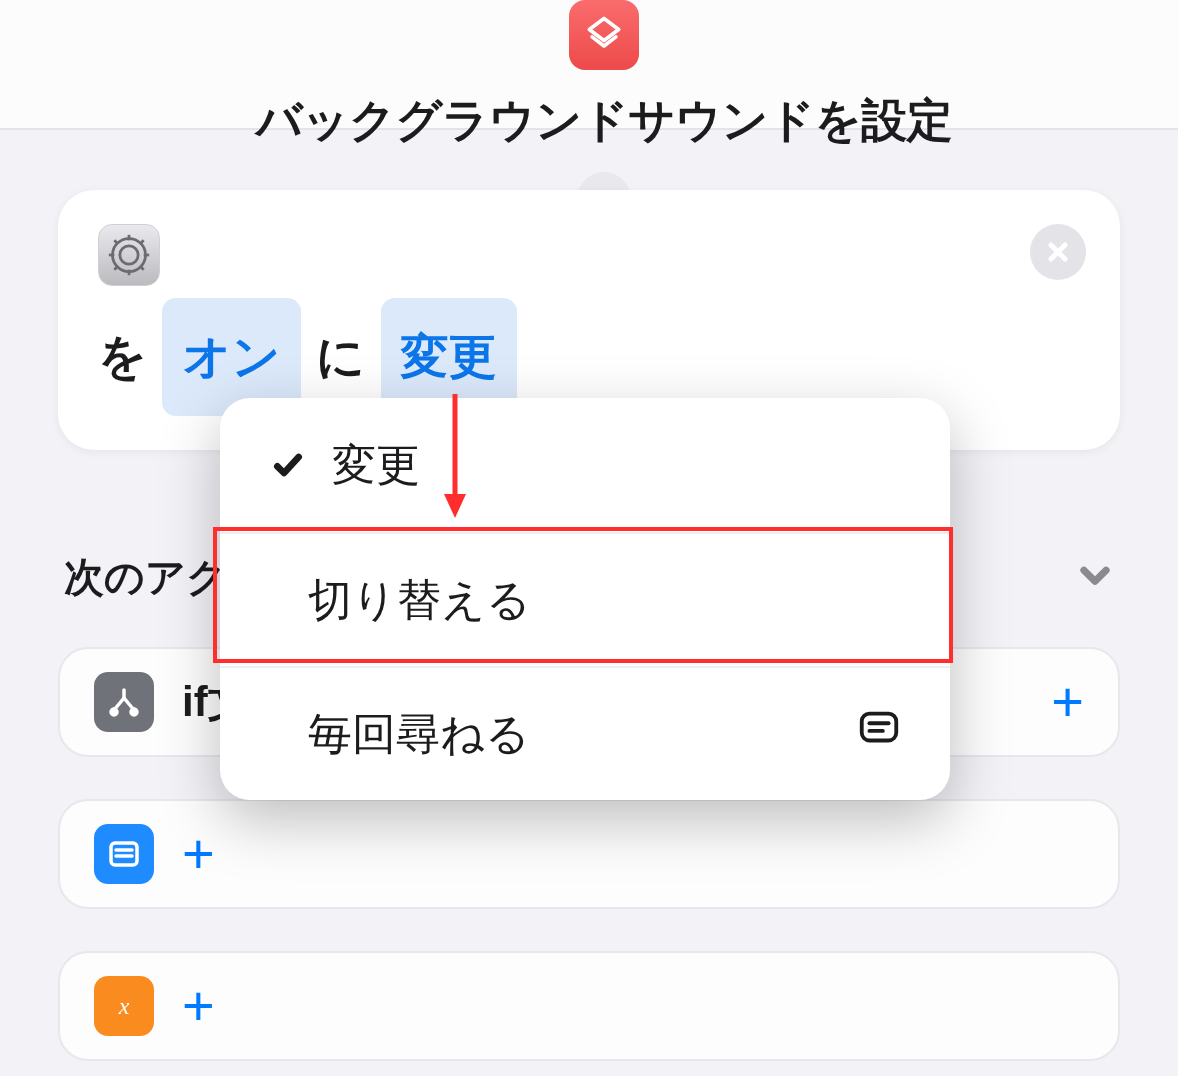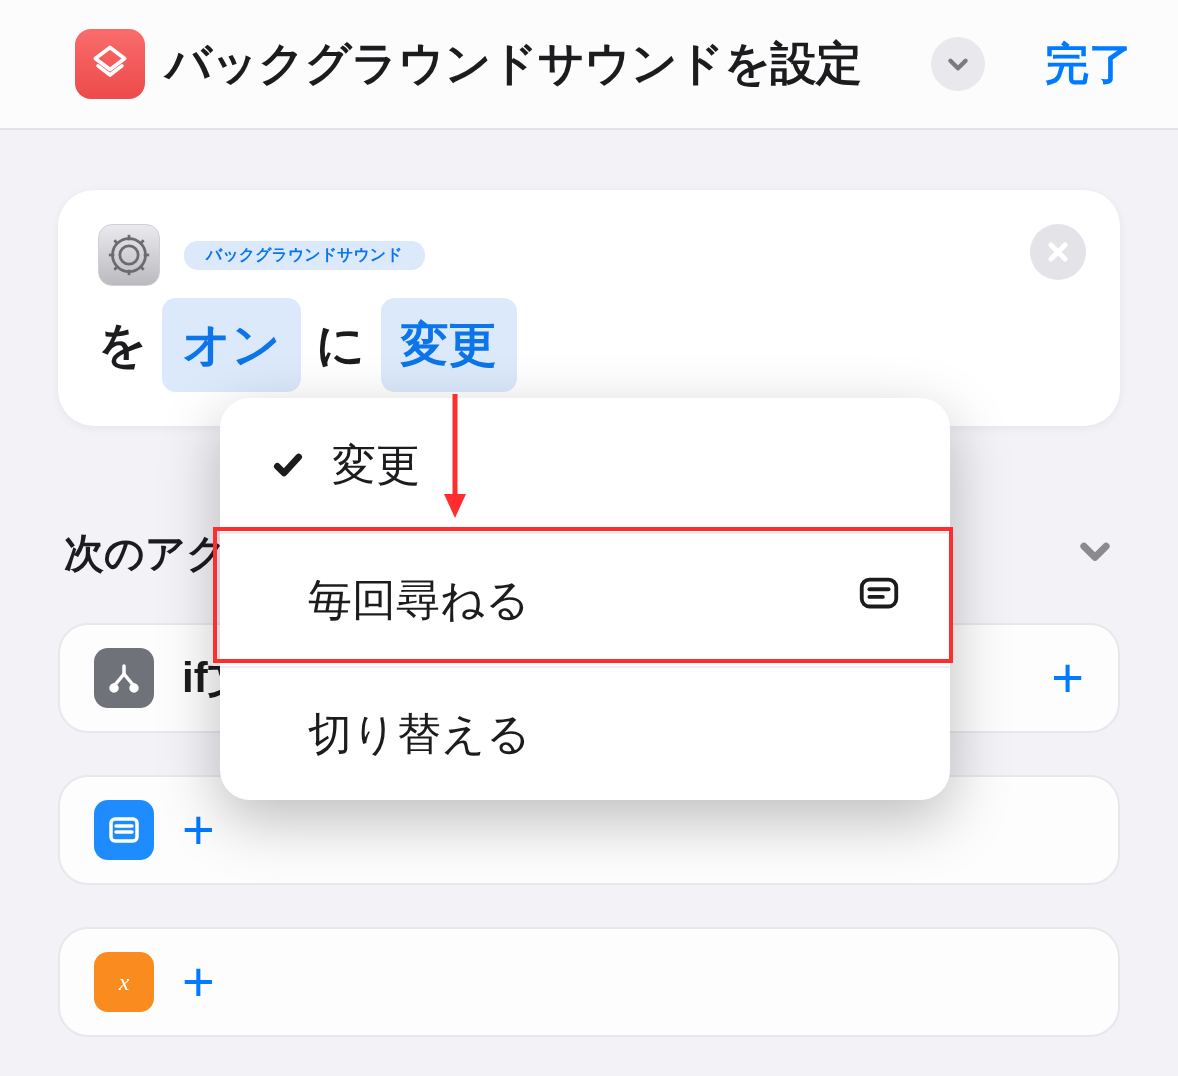--- a/index.html
+++ b/index.html
@@ -13,20 +13,21 @@
 
   
   .header {
     height: 130px;
     background: #fcfcfd;
     border-bottom: 2px solid #e4e4e8;
     display: flex;
     align-items: center;
     padding: 0 45px 0 75px;
     gap: 20px;
+    flex-direction: column;
   }
   .app-icon {
     width: 70px; height: 70px;
     border-radius: 16px;
     background: linear-gradient(180deg, #fa6c6c 0%, #ed4a4a 100%);
     display: flex; align-items: center; justify-content: center;
     flex-shrink: 0;
   }
   .app-icon svg { width: 44px; height: 44px; }
   .header-title {
@@ -83,21 +84,21 @@
     font-weight: 700;
     color: #1c1c1e;
     line-height: 1.7;
     padding-left: 0;
   }
   .token {
     display: inline-block;
     background: #dbe9fb;
     color: #0b75e9;
     border-radius: 14px;
-    padding: 6px 20px;
+    padding: 18px 20px;
     margin: 0 2px;
     font-weight: 700;
   }
   .token-big { padding: 4px 22px; }
   .close-circle {
     position: absolute;
     right: 34px; top: 34px;
     width: 56px; height: 56px;
     border-radius: 50%;
     background: #e3e3e8;
@@ -233,21 +234,20 @@
               <line x1="24" y1="40" x2="24" y2="46"></line>
             <line x1="2" y1="24" x2="8" y2="24"></line>
               <line x1="40" y1="24" x2="46" y2="24"></line>
             <line x1="8" y1="8" x2="12" y2="12"></line>
               <line x1="36" y1="36" x2="40" y2="40"></line>
             <line x1="40" y1="8" x2="36" y2="12"></line>
               <line x1="12" y1="36" x2="8" y2="40"></line>
           </g>
         </svg>
       </div>
-      <span class="token token-big">バックグラウンドサウンド</span>
     </div>
     <div class="action-row2">
       <span>を</span>
       <span class="token">オン</span>
       <span>に</span>
       <span class="token">変更</span>
     </div>
   </div>
 
   <div class="sugg-header">
@@ -306,33 +306,33 @@
 <div class="popover">
   <div class="pop-item">
     <span class="check">
       <svg viewBox="0 0 24 24">
           <polyline points="4 13 9 18 20 6"></polyline>
         </svg>
     </span>
     <span>変更</span>
   </div>
   <div class="pop-item noindent">
+    <span>切り替える</span>
+  </div>
+  <div class="pop-item noindent">
     <span>毎回尋ねる</span>
     <span class="spacer"></span>
     <span class="msg-icon">
       <svg viewBox="0 0 48 48">
           <rect x="6" y="8" width="36" height="28" rx="8"></rect>
           <line x1="14" y1="18" x2="34" y2="18"></line>
           <line x1="14" y1="26" x2="28" y2="26"></line>
         </svg>
     </span>
   </div>
-  <div class="pop-item noindent">
-    <span>切り替える</span>
-  </div>
 </div>
 
 <div class="red-box"></div>
 
 <svg class="arrow" viewBox="0 0 30 130">
   <line x1="15" y1="4" x2="15" y2="110" stroke="#ff2d2d" stroke-width="5"></line>
   <polygon points="15,128 4,104 26,104" fill="#ff2d2d"></polygon>
 </svg>
 
 </body></html>

